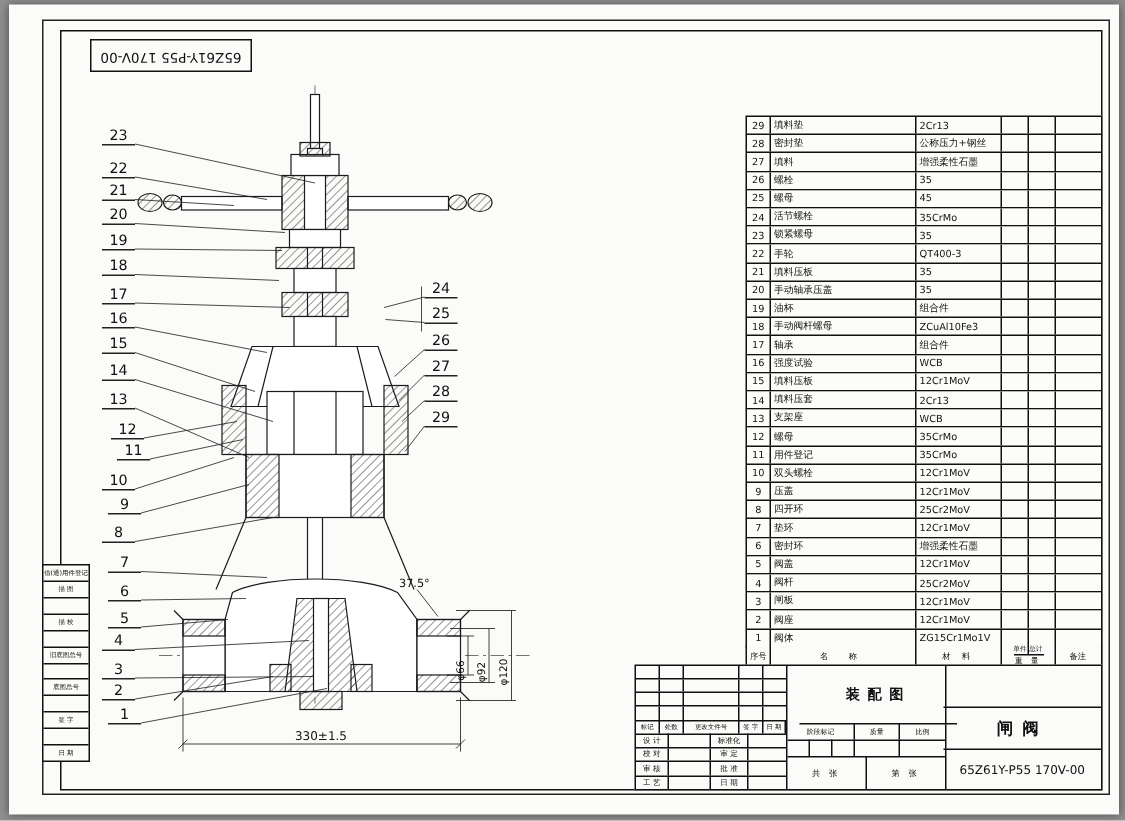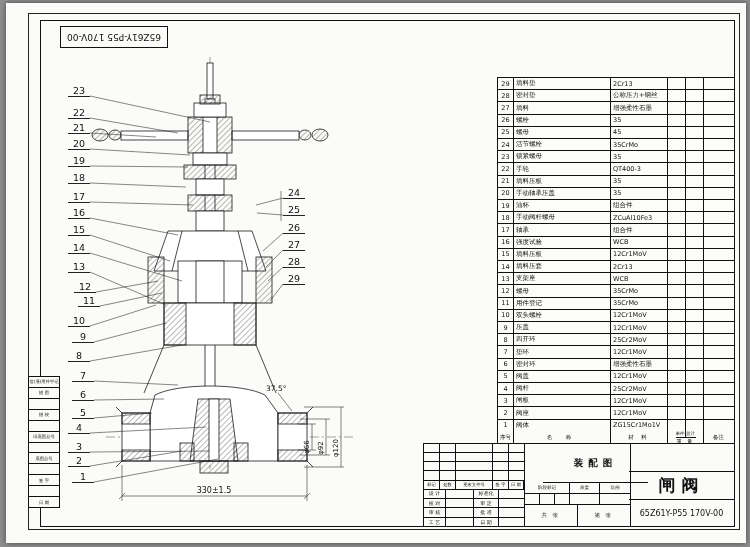--- a/index.html
+++ b/index.html
@@ -52,35 +52,35 @@
   .revgrid .r{display:grid;grid-template-columns:16px 16px 37px 16px 15px;border-bottom:1px solid #111;}
   .revgrid .r:last-child{border-bottom:none;}
   .revgrid .r div{border-right:1px solid #111;}
   .revhead{left:0;top:36px;width:100px;height:9px;position:absolute;display:grid;
            grid-template-columns:16px 16px 37px 16px 15px;border-bottom:1px solid #111;font-size:4.3px;}
   .revhead div,.signrow div{border-right:1px solid #111;display:flex;align-items:center;justify-content:center;overflow:hidden;white-space:nowrap;}
   .signs{left:0;top:45px;width:100px;height:37px;position:absolute;display:flex;flex-direction:column;}
   .signrow{flex:1;display:grid;grid-template-columns:22px 28px 25px 25px;border-bottom:1px solid #111;font-size:5px;}
   .signrow:last-child{border-bottom:none;}
   .mid{left:100px;top:0;width:105px;height:100%;position:absolute;border-left:1px solid #111;border-right:1px solid #111;}
-  .asm{position:absolute;left:18px;top:0;width:100%;height:38px;border-bottom:1px solid #111;
+  .asm{position:absolute;left:8px;top:0;width:100%;height:38px;border-bottom:1px solid #111;
        display:flex;align-items:center;justify-content:center;font-size:9.5px;letter-spacing:5px;font-weight:bold;}
   .stagehead{position:absolute;left:0;top:38px;width:100%;height:11px;display:grid;
              grid-template-columns:45px 30px 30px;border-bottom:1px solid #111;font-size:4.6px;}
   .stagehead div{border-right:1px solid #111;display:flex;align-items:center;justify-content:center;white-space:nowrap;overflow:hidden;}
   .stagehead div:last-child{border-right:none;}
   .stagecells{position:absolute;left:0;top:49px;width:100%;height:11px;display:grid;
               grid-template-columns:15px 15px 15px 30px 30px;border-bottom:1px solid #111;}
   .stagecells div{border-right:1px solid #111;} .stagecells div:last-child{border-right:none;}
   .sheetrow{position:absolute;left:0;top:60px;width:100%;height:22px;display:grid;grid-template-columns:1fr 1fr;font-size:5.5px;}
   .sheetrow div{border-right:1px solid #111;display:flex;align-items:center;justify-content:center;letter-spacing:2px;}
   .sheetrow div:last-child{border-right:none;}
   .rightpanel{left:205px;top:0;width:105px;height:100%;position:absolute;display:flex;flex-direction:column;}
   .rightpanel .rp{border-bottom:1px solid #111;display:flex;align-items:center;justify-content:center;overflow:hidden;}
-  .rp1{height:27px;} .rp2{height:27px;font-size:17px;letter-spacing:6px;font-weight:bold;}
+  .rp1{height:27px;} .rp2{height:27px;font-size:11px;letter-spacing:6px;font-weight:bold;}
   .rp3{flex:1;font-size:8px;border-bottom:none !important;}
   
   .lstrip{left:28px;top:376px;width:30px;height:130px;border:1px solid #111;background:#fbfbf9;
           display:flex;flex-direction:column;z-index:10;}
   .lstrip .row{flex:1;border-bottom:1px solid #111;display:flex;align-items:center;justify-content:center;
                font-size:4.3px;letter-spacing:0;overflow:hidden;white-space:nowrap;}
   .lstrip .row:last-child{border-bottom:none;}
   
   .balloon{position:absolute;width:22px;height:11px;text-align:center;font-size:9.5px;
            border-bottom:1px solid #222;line-height:11px;z-index:15;}

